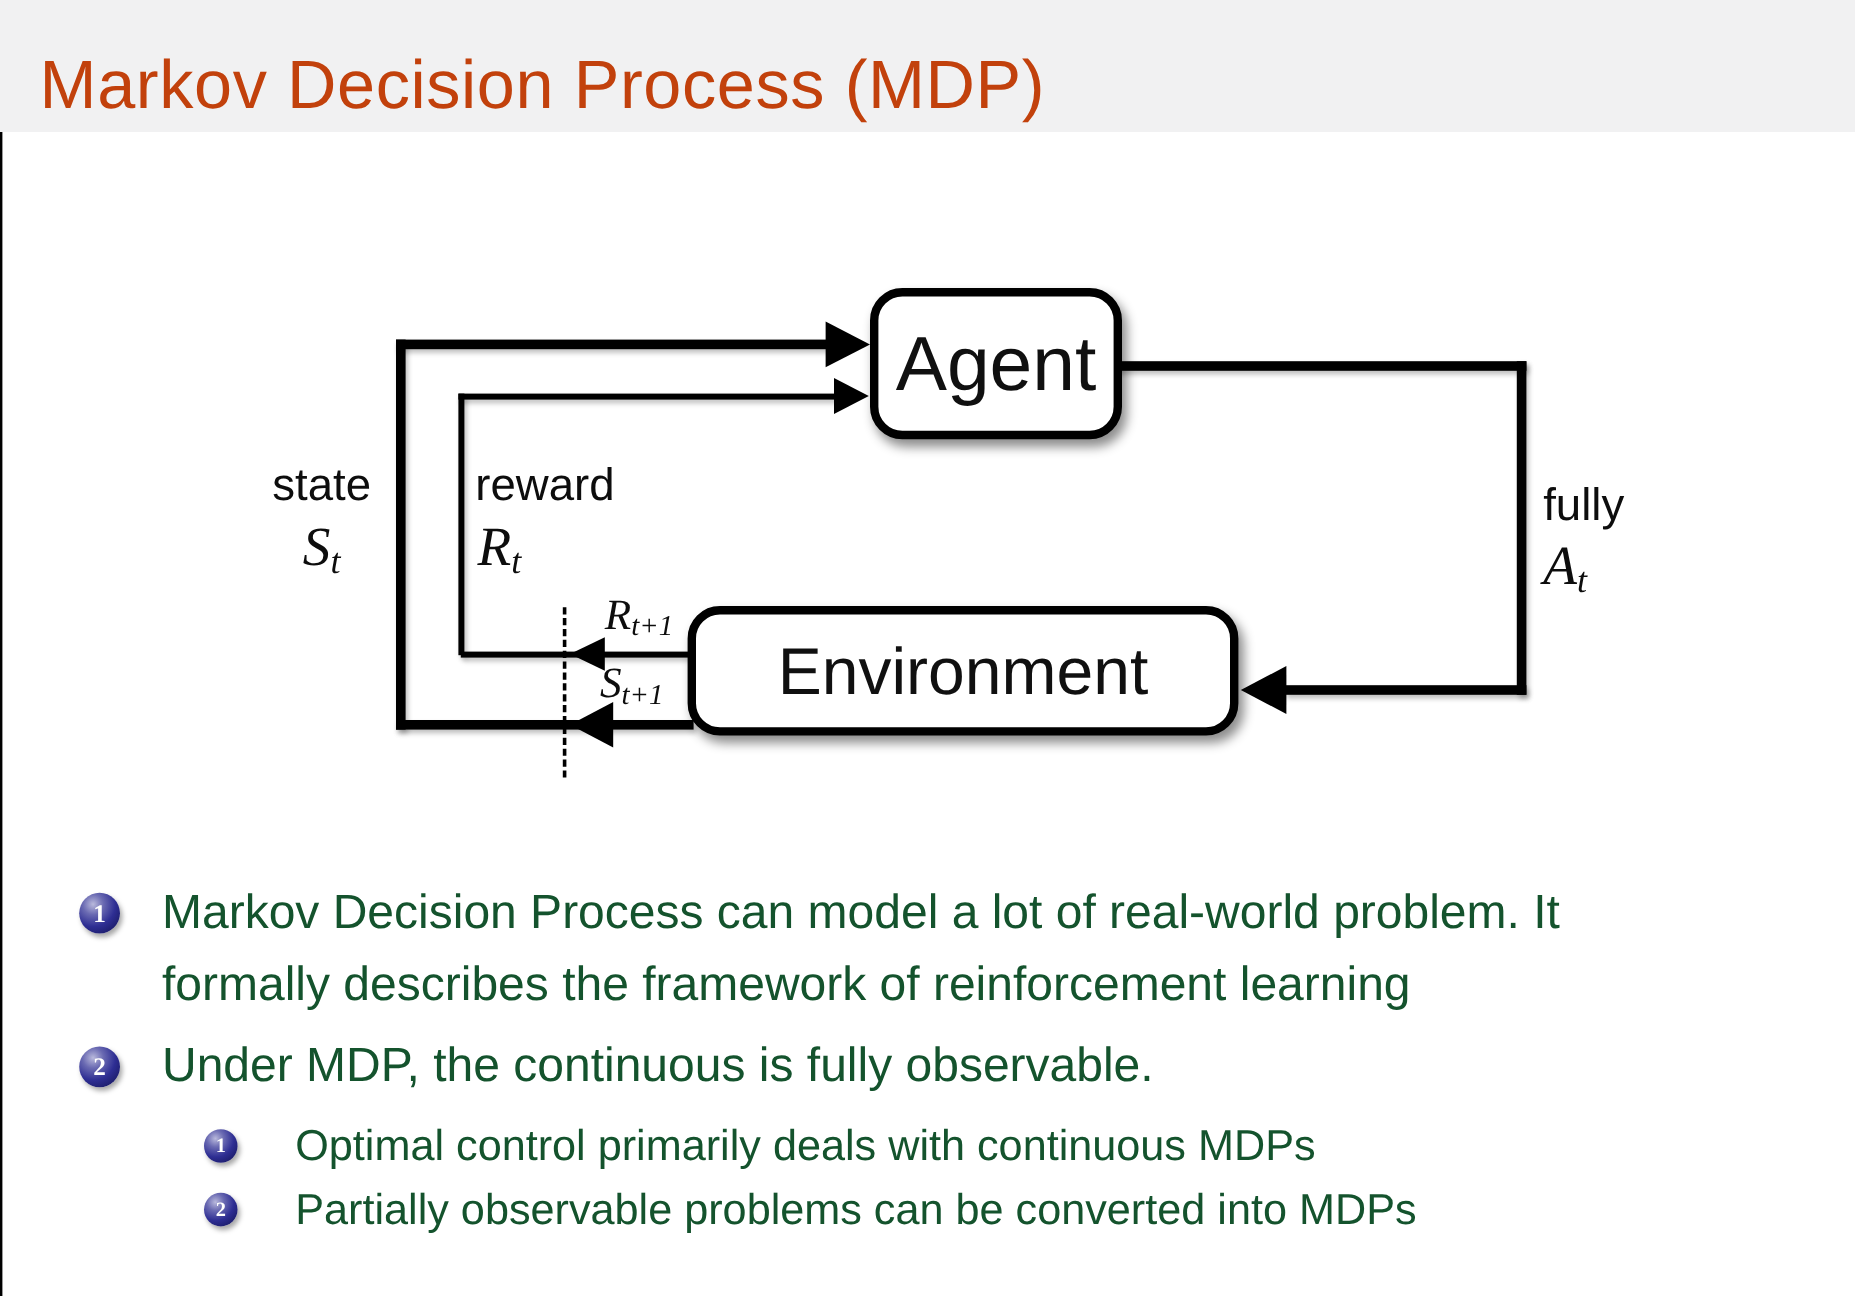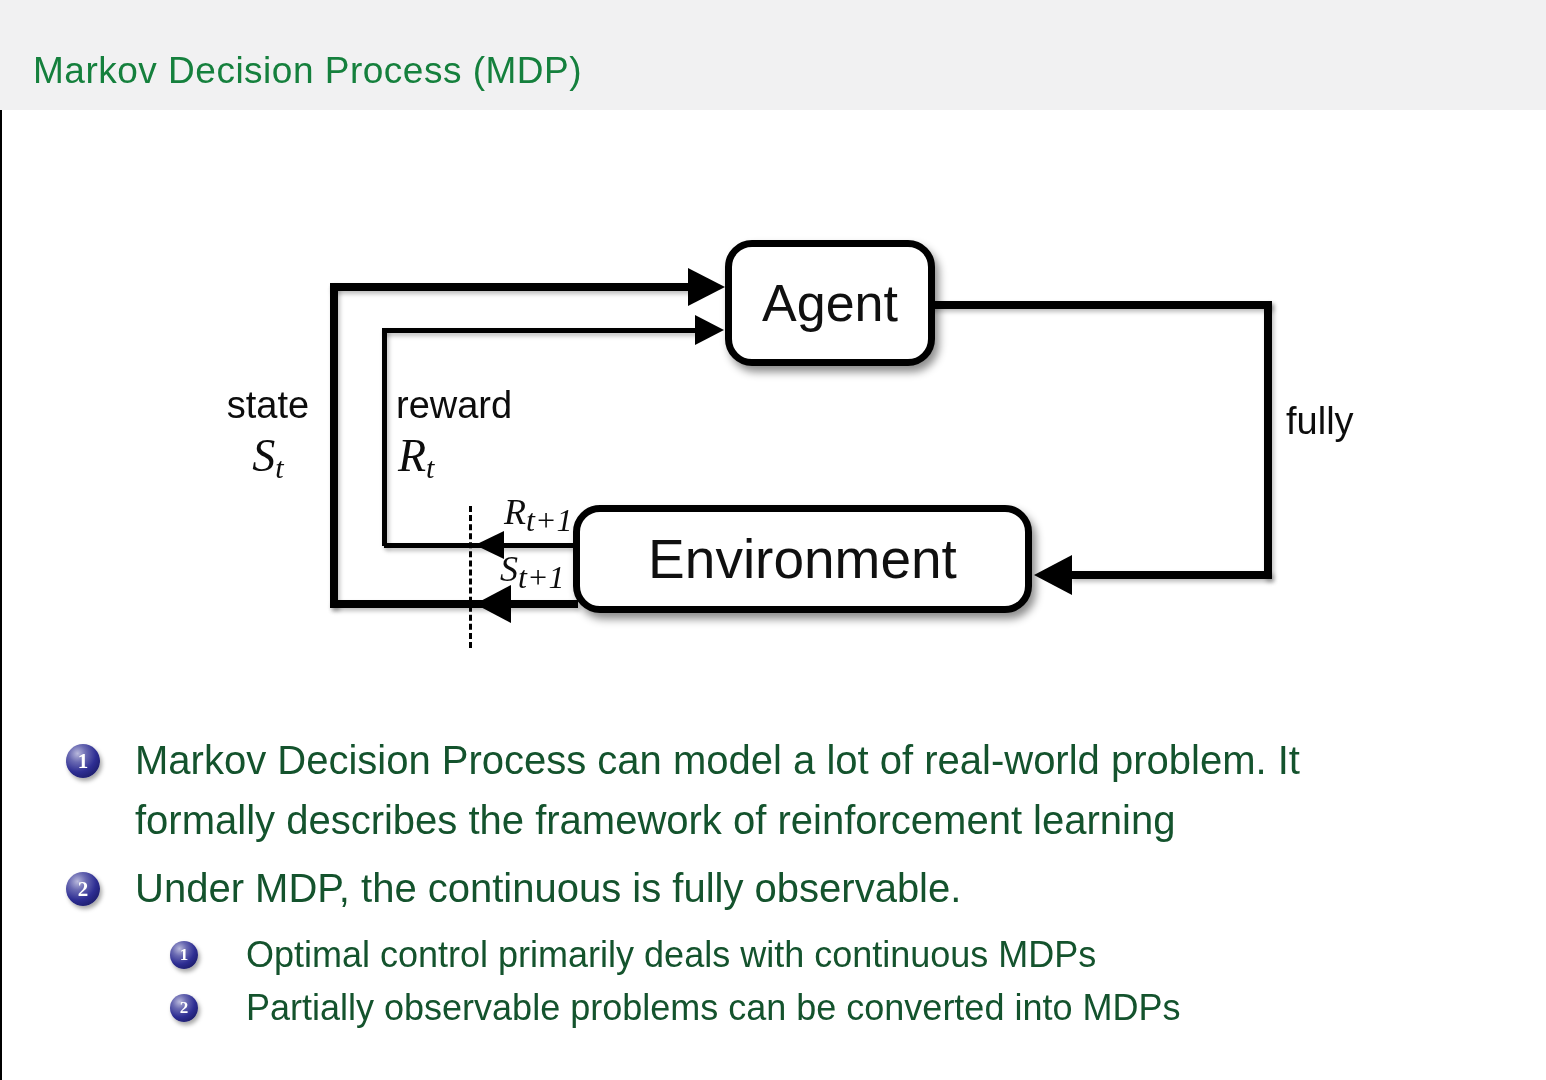--- a/index.html
+++ b/index.html
@@ -17,34 +17,34 @@
     position: absolute; left: 0; top: 0; width: 2px; height: 1080px;
     background: #000;
   }
   
   .title-bar {
     position: absolute; left: 0; top: 0; width: 1546px; height: 110px;
     background: #f1f1f2;
     display: flex; align-items: center;
   }
   .title-bar h1 {
-    font-size: 37px; font-weight: normal; letter-spacing: 0.5px;
-    color: #15803d; margin-left: 33px; margin-top: 31px;
+    font-size: 57px; font-weight: normal; letter-spacing: 0.5px;
+    color: #c2410c; margin-left: 33px; margin-top: 31px;
   }
   
   .diagram { position: absolute; left: 0; top: 0; width: 1546px; height: 1080px; }
   .ln { position: absolute; background: #000; box-shadow: 2px 3px 4px rgba(0,0,0,0.25); }
   .node {
     position: absolute; background: #fff; border: 7px solid #000; border-radius: 27px;
     display: flex; align-items: center; justify-content: center;
     box-shadow: 4px 6px 9px rgba(0,0,0,0.45);
   }
   .node-label { color: #101010; }
   .agent-node { left: 725px; top: 240px; width: 210px; height: 126px; }
-  .agent-node .node-label { font-size: 52px; }
+  .agent-node .node-label { font-size: 64px; }
   .env-node { left: 573px; top: 505px; width: 459px; height: 108px; }
   .env-node .node-label { font-size: 55px; }
 
   .arr { position: absolute; width: 0; height: 0; }
   .arr-right-big   { border-top: 19px solid transparent; border-bottom: 19px solid transparent; border-left: 37px solid #000; }
   .arr-right-small { border-top: 15px solid transparent; border-bottom: 15px solid transparent; border-left: 29px solid #000; }
   .arr-left-big    { border-top: 20px solid transparent; border-bottom: 20px solid transparent; border-right: 38px solid #000; }
   .arr-left-mid    { border-top: 19px solid transparent; border-bottom: 19px solid transparent; border-right: 36px solid #000; }
   .arr-left-small  { border-top: 14px solid transparent; border-bottom: 14px solid transparent; border-right: 29px solid #000; }
 
@@ -52,21 +52,21 @@
     position: absolute; left: 469px; top: 506px; height: 142px; width: 0;
     border-left: 3px dashed #000;
   }
   
   .dlabel { position: absolute; color: #0d0d0d; }
   .dlabel .word { font-size: 38px; line-height: 44px; }
   .mi  { font-family: "Liberation Serif", serif; font-style: italic; }
   .math-big  { font-size: 46px; line-height: 56px; }
   .math-big .msub  { font-size: 30px; }
   .math-mid  { font-size: 36px; line-height: 40px; }
-  .math-mid .msub  { font-size: 32px; }
+  .math-mid .msub  { font-size: 24px; }
   .msub { font-family: "Liberation Serif", serif; font-style: italic; vertical-align: -0.22em; }
   .lbl-state  { left: 212px; top: 383px; width: 112px; text-align: center; }
   .lbl-reward { left: 396px; top: 383px; width: 150px; text-align: left; }
   .lbl-reward .math-big { padding-left: 2px; }
   .lbl-action { left: 1286px; top: 399px; width: 140px; text-align: left; }
   .lbl-rnext  { left: 504px; top: 492px; }
   .lbl-snext  { left: 500px; top: 549px; }
   
   .bullet-row { position: absolute; display: flex; align-items: flex-start; }
   .ball {
@@ -127,20 +127,21 @@
     <div class="dlabel lbl-reward">
       <div class="word">reward</div>
       <div class="math-big"><span class="mi">R</span><span class="msub">t</span></div>
     </div>
     <div class="dlabel lbl-state">
       <div class="word">state</div>
       <div class="math-big"><span class="mi">S</span><span class="msub">t</span></div>
     </div>
     <div class="dlabel lbl-action">
       <div class="word">fully</div>
+      <div class="math-big"><span class="mi">A</span><span class="msub">t</span></div>
     </div>
     <div class="dlabel lbl-rnext math-mid">
       <span class="mi">R</span><span class="msub">t+1</span>
     </div>
     <div class="dlabel lbl-snext math-mid">
       <span class="mi">S</span><span class="msub">t+1</span>
     </div>
   </div>
 
   <div class="bullet-row b1">

